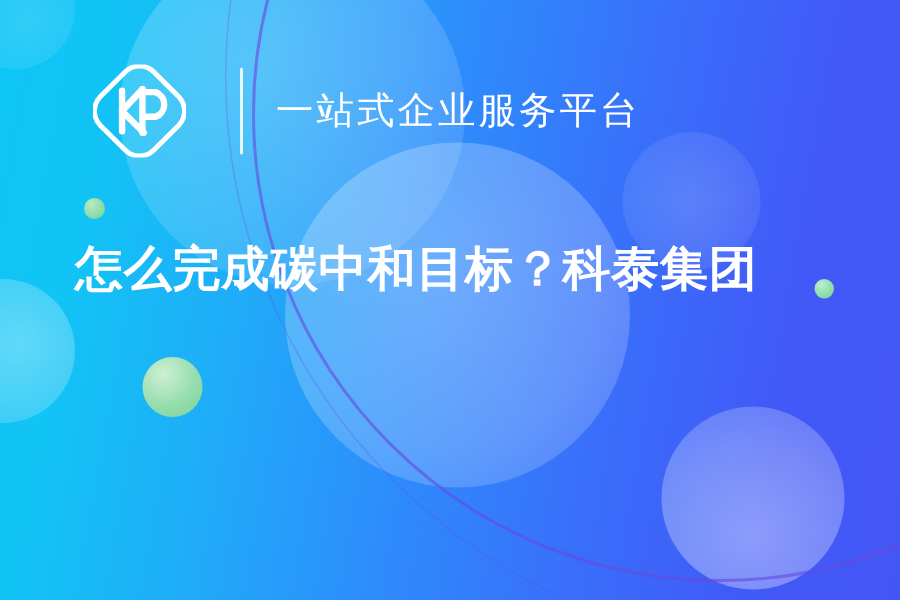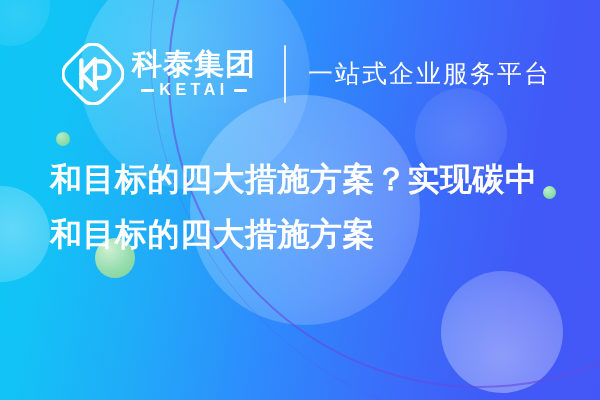--- a/index.html
+++ b/index.html
@@ -258,36 +258,27 @@
   <div class="header">
 
     <div class="logo-block">
       <svg class="logo-mark" viewBox="0 0 64 64">
         <rect x="6" y="6" width="52" height="52" rx="14" ry="14" fill="none" stroke="#ffffff" stroke-width="3.4" transform="rotate(-45 32 32)"></rect>
         <path d="M20 18 L20 46" fill="none" stroke="#ffffff" stroke-width="4.4" stroke-linecap="round"></path>
         <path d="M34 17 L20 32 L35 47" fill="none" stroke="#ffffff" stroke-width="4.4" stroke-linecap="round" stroke-linejoin="round"></path>
         <path d="M34 17 L34 47" fill="none" stroke="#ffffff" stroke-width="4.4" stroke-linecap="round"></path>
         <path d="M34 19 L43 19 A9 9 0 0 1 43 36 L34 36" fill="none" stroke="#ffffff" stroke-width="4.4" stroke-linecap="round" stroke-linejoin="round"></path>
       </svg>
-      <div class="logo-words">
-        <div class="logo-cn">科泰集团</div>
-        <div class="logo-en-row">
-          <span class="bar"></span>
-          <span class="logo-en">KETAI</span>
-          <span class="bar"></span>
-        </div>
-      </div>
     </div>
 
     <div class="divider"></div>
 
     <div class="slogan">
       <div class="slogan-main">一站式企业服务平台</div>
     </div>
 
   </div>
 
   <div class="headline">
-    <div class="headline-line">和目标的四大措施方案？实现碳中</div>
-    <div class="headline-line">和目标的四大措施方案</div>
+    <div class="headline-line">怎么完成碳中和目标？科泰集团</div>
   </div>
 
 </div>
 
 </body></html>

